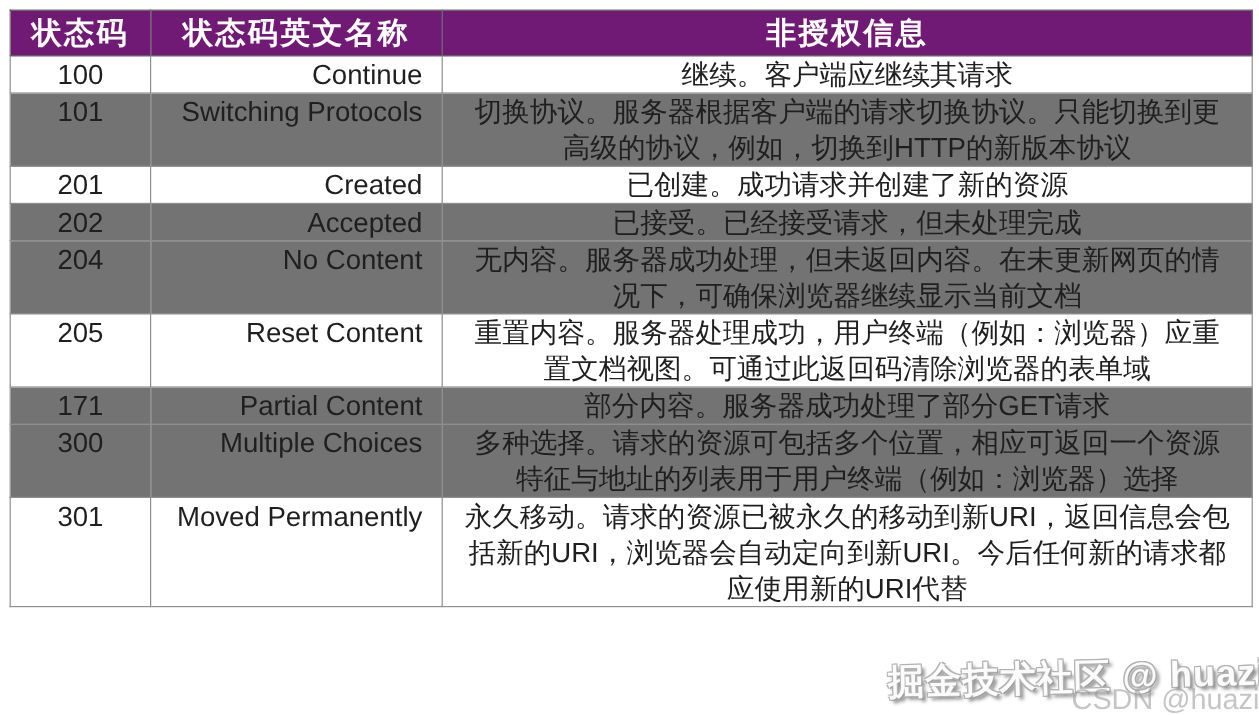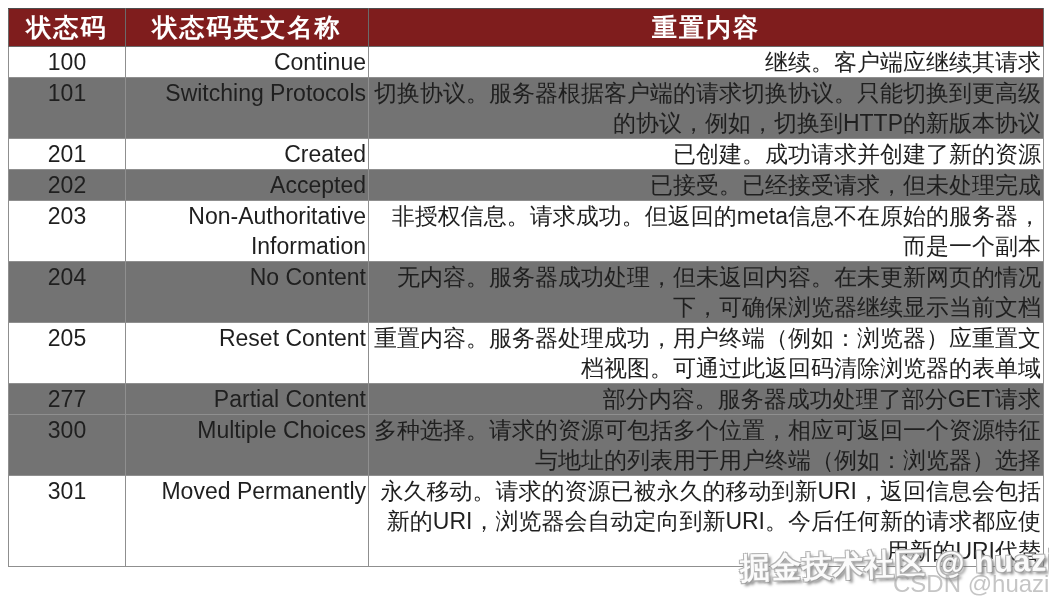--- a/index.html
+++ b/index.html
@@ -25,51 +25,51 @@
     border-collapse: collapse;
     table-layout: fixed;
     width: 100%;
   }
   table.status-table th,
   table.status-table td {
     border: 1px solid #8f8f8f;
     box-sizing: border-box;
   }
   table.status-table thead th {
-    background: #7f1d1d;
+    background: #701a75;
     color: #ffffff;
     font-size: 25px;
     font-weight: bold;
     height: 37px;
     text-align: center;
     border-color: #6a6a6a;
     border-top-color: #4d4d4d;
     padding: 2px 16px;
     letter-spacing: 2px;
   }
   table.status-table td {
     font-size: 23px;
     line-height: 30px;
-    padding: 0px 2px;
+    padding: 0px 16px;
     vertical-align: top;
     background: #ffffff;
   }
   table.status-table tr.shaded td {
     background: #737373;
   }
   td.cell-code {
     text-align: center;
     font-size: 22px;
   }
   td.cell-name {
     text-align: right;
     padding-left: 8px;
   }
   td.cell-desc {
-    text-align: right;
+    text-align: center;
     padding-left: 6px;
   }
   .watermark-1 {
     position: absolute;
     left: 740px;
     top: 544px;
     font-size: 30px;
     font-weight: bold;
     letter-spacing: 1px;
     color: #fbfbfb;
@@ -100,21 +100,21 @@
   <table class="status-table">
     <colgroup>
       <col style="width:117px">
       <col style="width:243px">
       <col style="width:675px">
     </colgroup>
     <thead>
       <tr>
         <th>状态码</th>
         <th>状态码英文名称</th>
-        <th>重置内容</th>
+        <th>非授权信息</th>
       </tr>
     </thead>
     <tbody id="status-rows">
         <tr>
           <td class="cell-code">100</td>
           <td class="cell-name">Continue</td>
           <td class="cell-desc">继续。客户端应继续其请求</td>
         </tr>
         <tr class="shaded">
           <td class="cell-code">101</td>
@@ -124,37 +124,32 @@
         <tr>
           <td class="cell-code">201</td>
           <td class="cell-name">Created</td>
           <td class="cell-desc">已创建。成功请求并创建了新的资源</td>
         </tr>
         <tr class="shaded">
           <td class="cell-code">202</td>
           <td class="cell-name">Accepted</td>
           <td class="cell-desc">已接受。已经接受请求，但未处理完成</td>
         </tr>
-        <tr>
-          <td class="cell-code">203</td>
-          <td class="cell-name">Non-Authoritative Information</td>
-          <td class="cell-desc">非授权信息。请求成功。但返回的meta信息不在原始的服务器，而是一个副本</td>
-        </tr>
         <tr class="shaded">
           <td class="cell-code">204</td>
           <td class="cell-name">No Content</td>
           <td class="cell-desc">无内容。服务器成功处理，但未返回内容。在未更新网页的情况下，可确保浏览器继续显示当前文档</td>
         </tr>
         <tr>
           <td class="cell-code">205</td>
           <td class="cell-name">Reset Content</td>
           <td class="cell-desc">重置内容。服务器处理成功，用户终端（例如：浏览器）应重置文档视图。可通过此返回码清除浏览器的表单域</td>
         </tr>
         <tr class="shaded">
-          <td class="cell-code">277</td>
+          <td class="cell-code">171</td>
           <td class="cell-name">Partial Content</td>
           <td class="cell-desc">部分内容。服务器成功处理了部分GET请求</td>
         </tr>
         <tr class="shaded">
           <td class="cell-code">300</td>
           <td class="cell-name">Multiple Choices</td>
           <td class="cell-desc">多种选择。请求的资源可包括多个位置，相应可返回一个资源特征与地址的列表用于用户终端（例如：浏览器）选择</td>
         </tr>
         <tr>
           <td class="cell-code">301</td>

